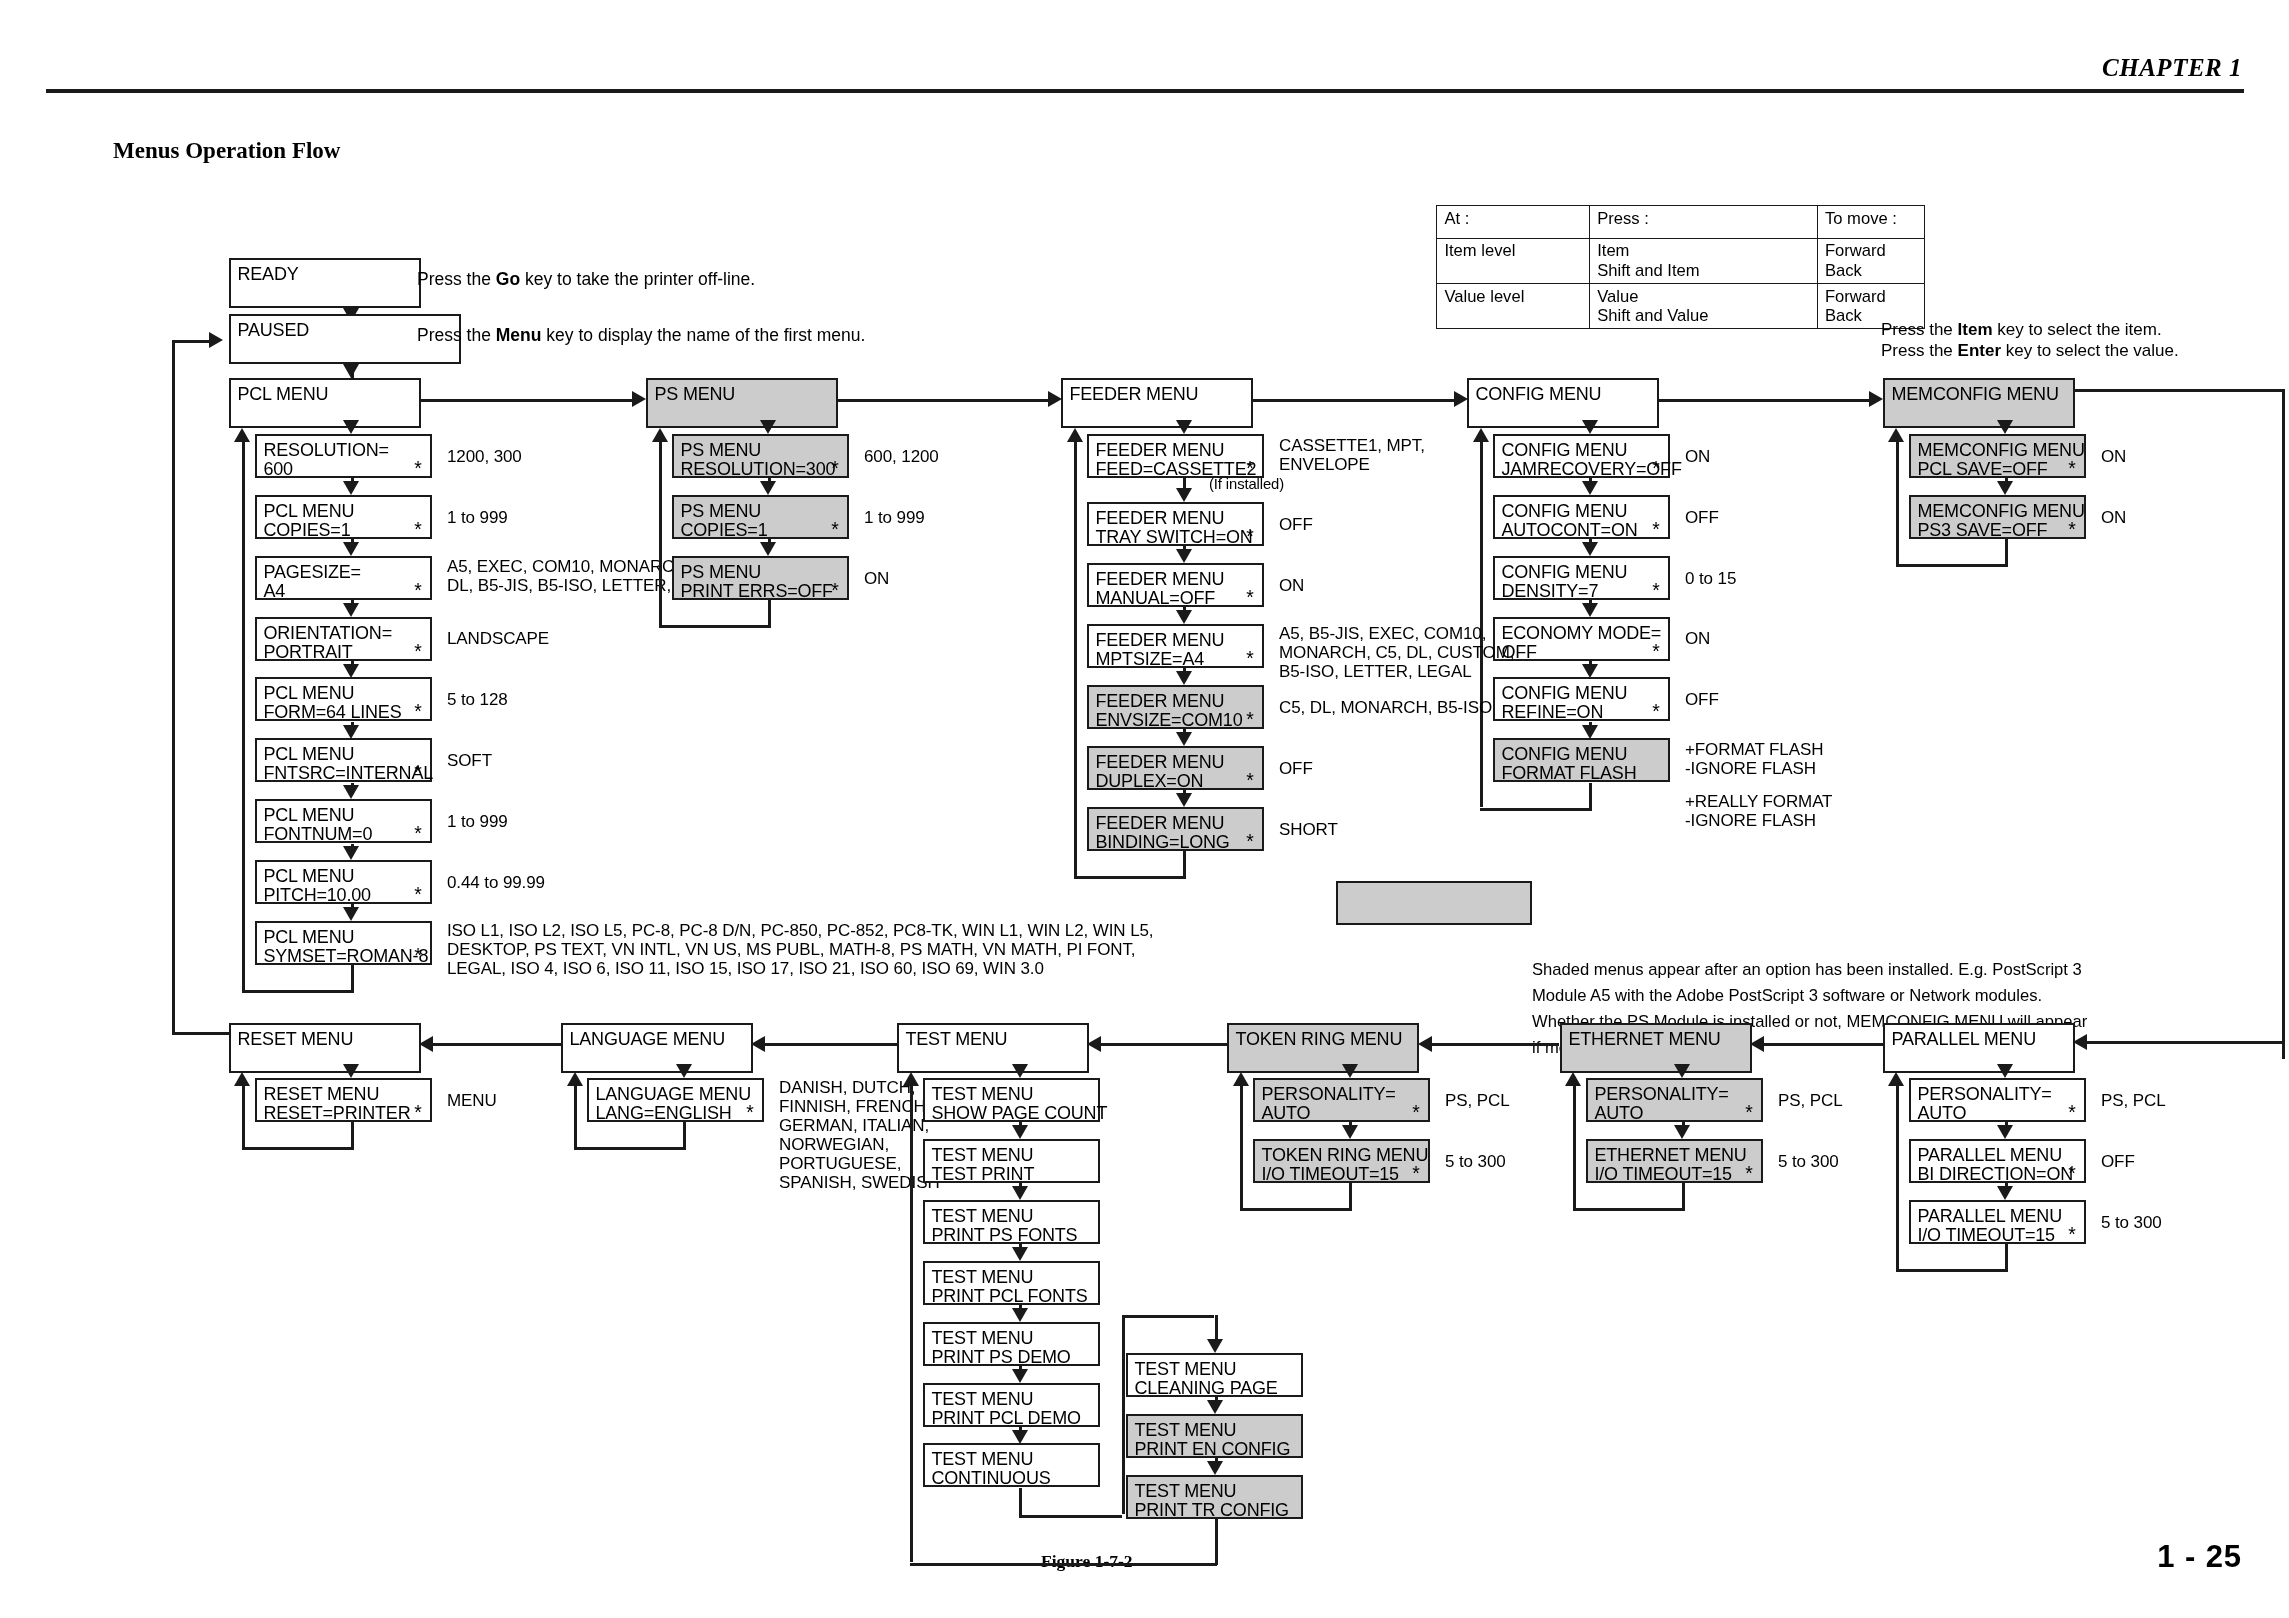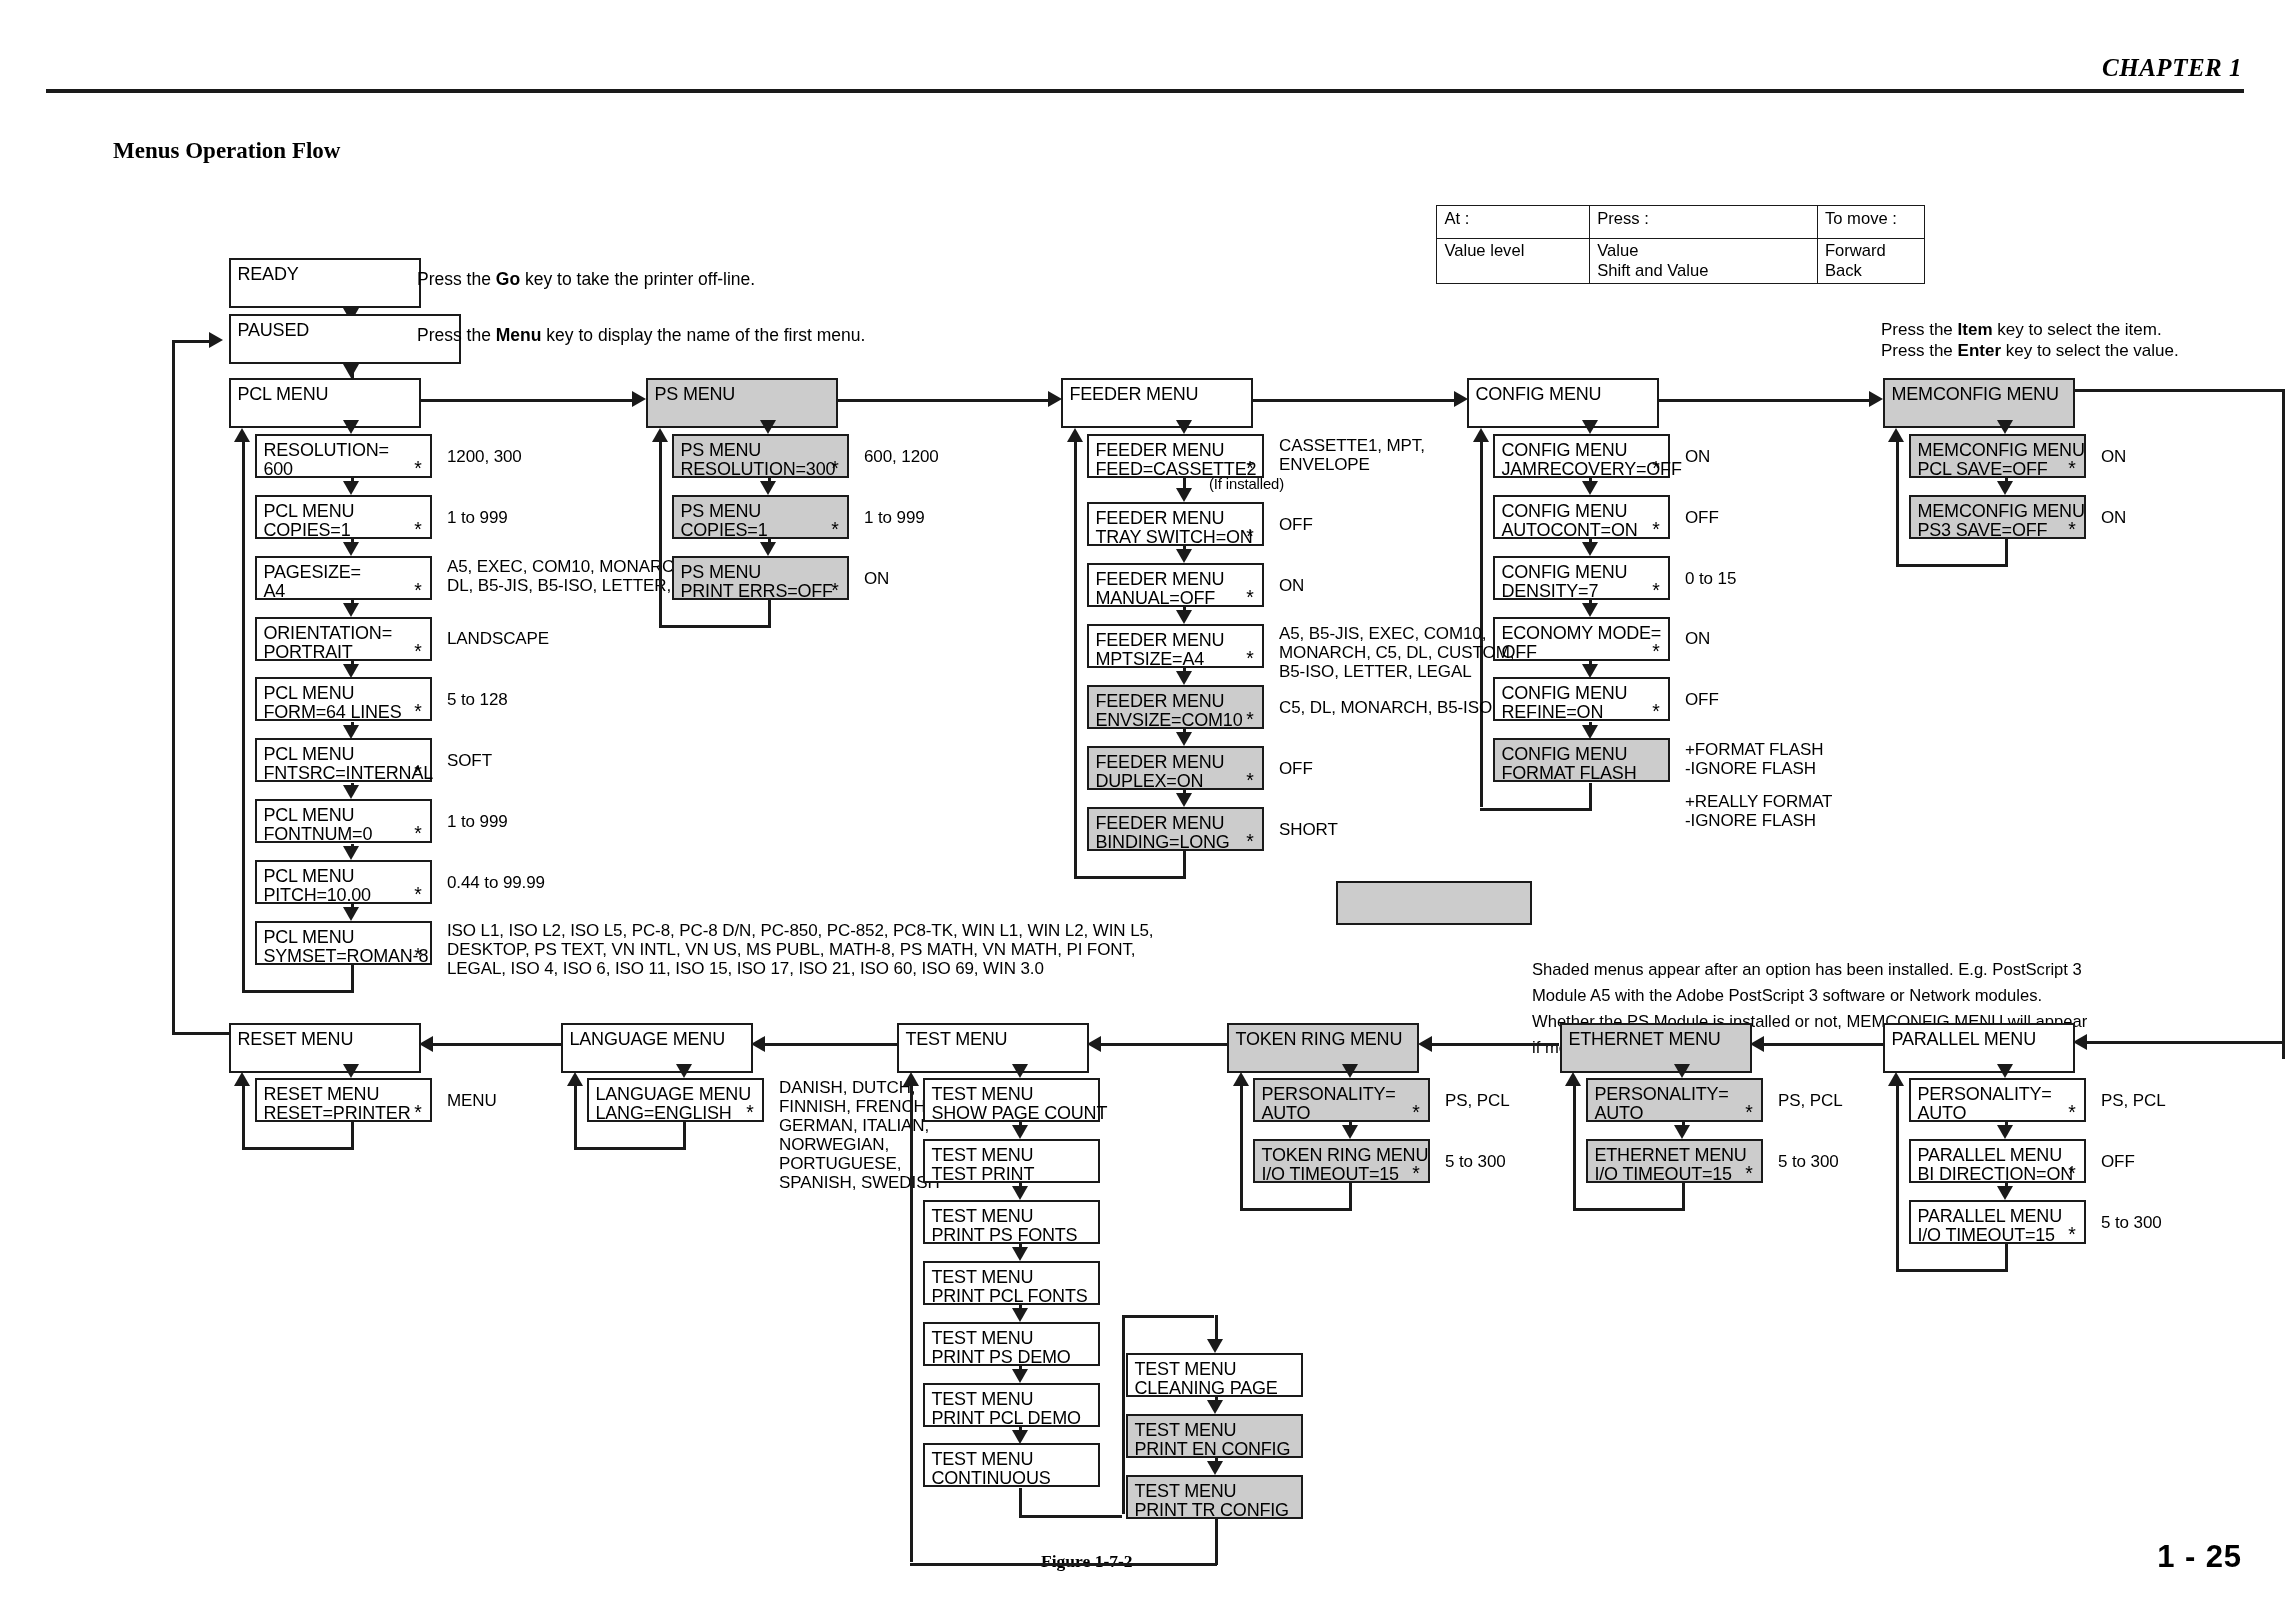--- a/index.html
+++ b/index.html
@@ -70,20 +70,27 @@
 <div id="pagetitle">Menus Operation Flow</div>
 <div id="figcap">Figure 1-7-2</div>
 <div id="pagenum">1 - 25</div>
 
 <table id="keytable">
   <tbody>
       <tr class="hdr">
     <td class="c1">At :</td>
     <td class="c2">Press :</td>
     <td class="c3">To move :</td>
+  </tr>
+  <tr>
+    <td class="c1">Item level</td>
+    <td class="c2">Item
+Shift and Item</td>
+    <td class="c3">Forward
+Back</td>
   </tr>
   <tr>
     <td class="c1">Value level</td>
     <td class="c2">Value
 Shift and Value</td>
     <td class="c3">Forward
 Back</td>
   </tr>
 </tbody>
   </table>

